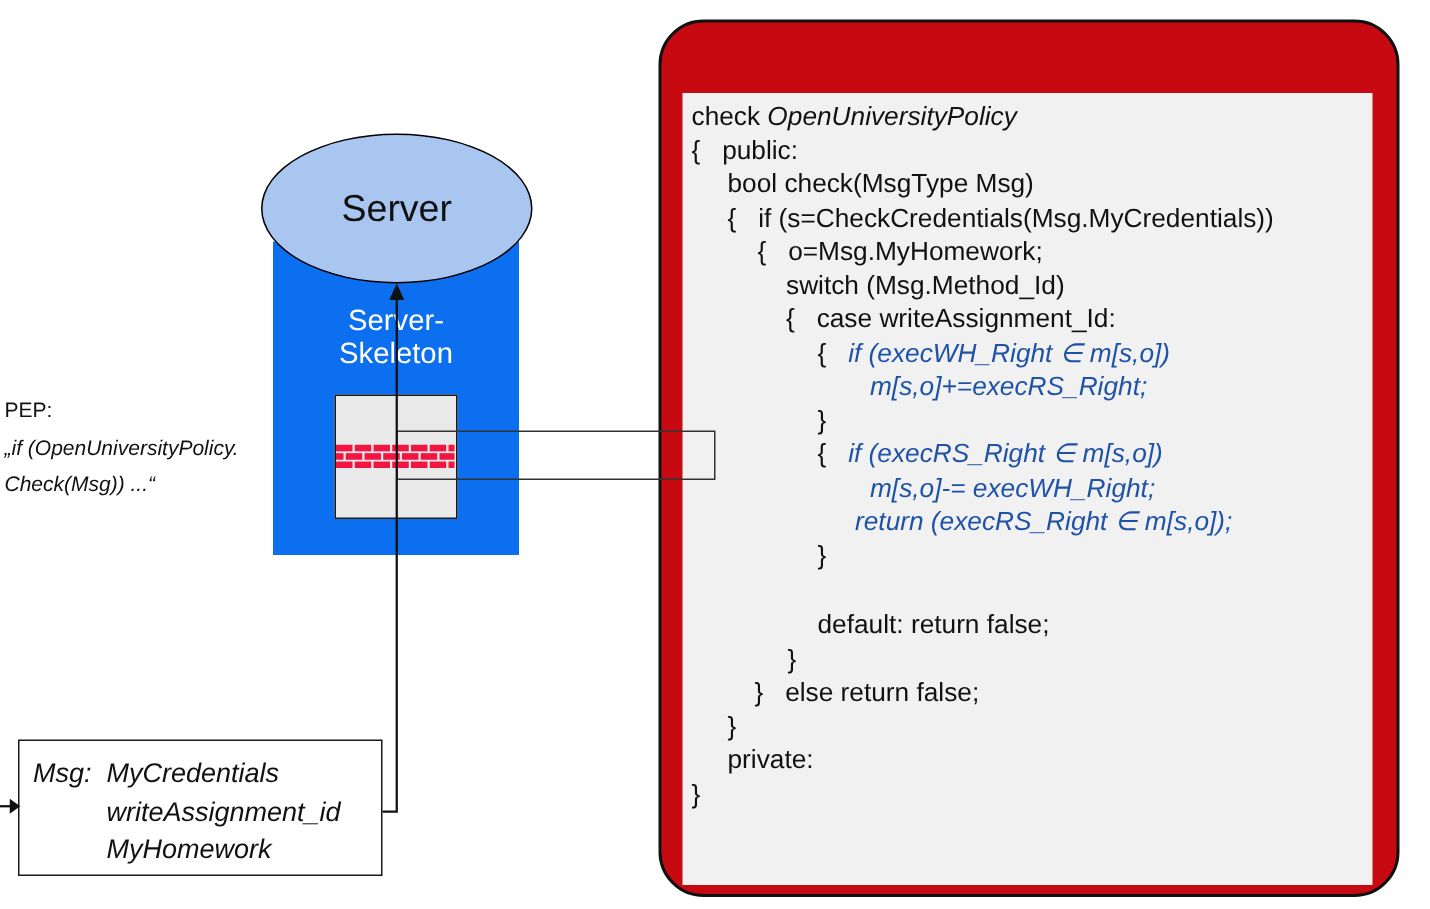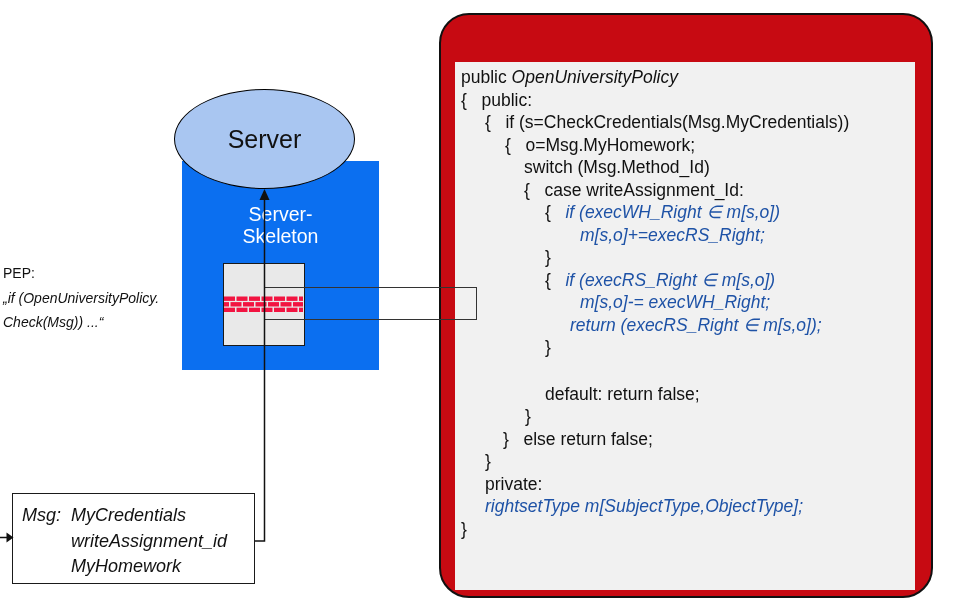--- a/index.html
+++ b/index.html
@@ -4,21 +4,21 @@
 <style>
   html,body{margin:0;padding:0;background:#fff;}
   #canvas{
     position:relative;width:953px;height:606px;background:#fff;overflow:hidden;
     font-family:"Liberation Sans",sans-serif;color:#111;
     --red:#c70a12;--brick:#f21441;--blue:#0b6ff0;--ellipse:#a9c6f1;--codeblue:#1e52a6;
   }
   .abs{position:absolute;}
 
   
-  #skeleton-rect{left:182px;top:161px;width:197px;height:209px;background:var(--blue);z-index:2;}
+  #skeleton-rect{left:182px;top:161px;width:164px;height:209px;background:var(--blue);z-index:2;}
   #skeleton-label{position:absolute;left:0;right:0;top:43px;text-align:center;color:#fff;
     font-size:19.5px;line-height:21.5px;}
   #server-ellipse{left:174px;top:89px;width:181px;height:100px;background:var(--ellipse);
     border:1.5px solid #000;border-radius:50%;display:flex;align-items:center;justify-content:center;
     font-size:25px;z-index:3;box-sizing:border-box;}
   #firewall{left:223px;top:263px;width:82px;height:83px;background:#e9e9e9;
     border:1.5px solid #1a1a1a;box-sizing:border-box;z-index:5;}
   #bricks-svg{position:absolute;left:0;top:32px;}
   #channel-rect{left:264px;top:287px;width:213px;height:33px;border:1.2px solid #333;
     box-sizing:border-box;z-index:6;background:transparent;}
@@ -124,37 +124,37 @@
       <div>MyHomework</div>
     </div>
   </div>
 
   <div class="abs" id="pdp-box">
     <div id="pdp-title">
       <span>PDP: CORBA </span><span class="it">Policy Object</span><span> (Outline)</span>
     </div>
     <div id="code-box">
       <div id="code-block">
-          <div class="code-line" style="padding-left: 0px;"><span class="seg-p">public </span><span class="seg-i">OpenUniversityPolicy</span></div>
+          <div class="code-line" style="padding-left: 0px;"><span class="seg-p">check </span><span class="seg-i">OpenUniversityPolicy</span></div>
           <div class="code-line" style="padding-left: 0px;"><span class="seg-p">{   public:</span></div>
+          <div class="code-line" style="padding-left: 24px;"><span class="seg-p">bool check(MsgType Msg)</span></div>
           <div class="code-line" style="padding-left: 24px;"><span class="seg-p">{   if (s=CheckCredentials(Msg.MyCredentials))</span></div>
           <div class="code-line" style="padding-left: 44px;"><span class="seg-p">{   o=Msg.MyHomework;</span></div>
           <div class="code-line" style="padding-left: 63px;"><span class="seg-p">switch (Msg.Method_Id)</span></div>
           <div class="code-line" style="padding-left: 63px;"><span class="seg-p">{   case writeAssignment_Id:</span></div>
           <div class="code-line" style="padding-left: 84px;"><span class="seg-p">{   </span><span class="seg-b">if (execWH_Right ∈ m[s,o])</span></div>
           <div class="code-line" style="padding-left: 119px;"><span class="seg-b">m[s,o]+=execRS_Right;</span></div>
           <div class="code-line" style="padding-left: 84px;"><span class="seg-p">}</span></div>
           <div class="code-line" style="padding-left: 84px;"><span class="seg-p">{   </span><span class="seg-b">if (execRS_Right ∈ m[s,o])</span></div>
           <div class="code-line" style="padding-left: 119px;"><span class="seg-b">m[s,o]-= execWH_Right;</span></div>
           <div class="code-line" style="padding-left: 109px;"><span class="seg-b">return (execRS_Right ∈ m[s,o]);</span></div>
           <div class="code-line" style="padding-left: 84px;"><span class="seg-p">}</span></div>
           <div class="code-line" style="padding-left: 84px; margin-top: 24px;"><span class="seg-p">default: return false;</span></div>
           <div class="code-line" style="padding-left: 64px;"><span class="seg-p">}</span></div>
           <div class="code-line" style="padding-left: 42px;"><span class="seg-p">}   else return false;</span></div>
           <div class="code-line" style="padding-left: 24px;"><span class="seg-p">}</span></div>
           <div class="code-line" style="padding-left: 24px;"><span class="seg-p">private:</span></div>
-          <div class="code-line" style="padding-left: 24px;"><span class="seg-b">rightsetType m[SubjectType,ObjectType];</span></div>
           <div class="code-line" style="padding-left: 0px;"><span class="seg-p">}</span></div>
         </div>
     </div>
   </div>
 
 </div>
 
 </body></html>

